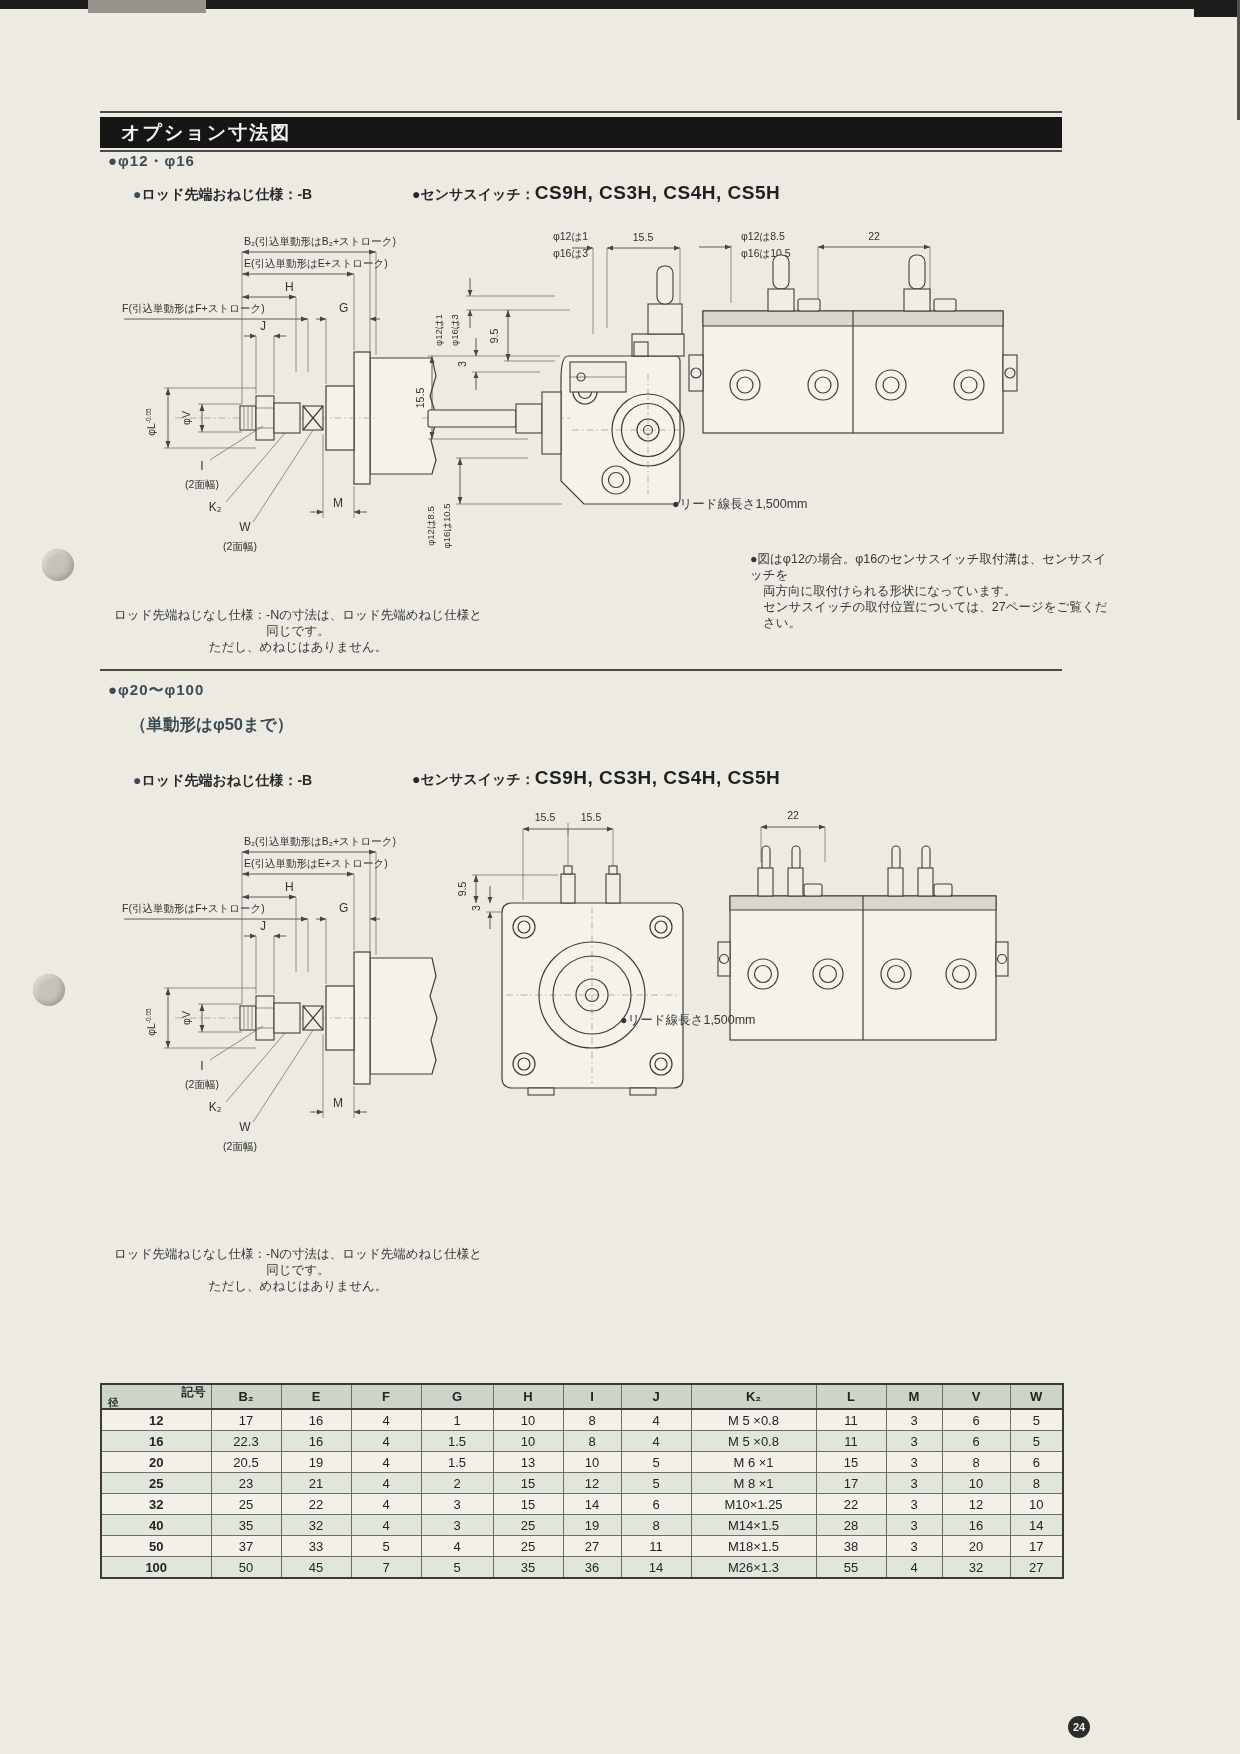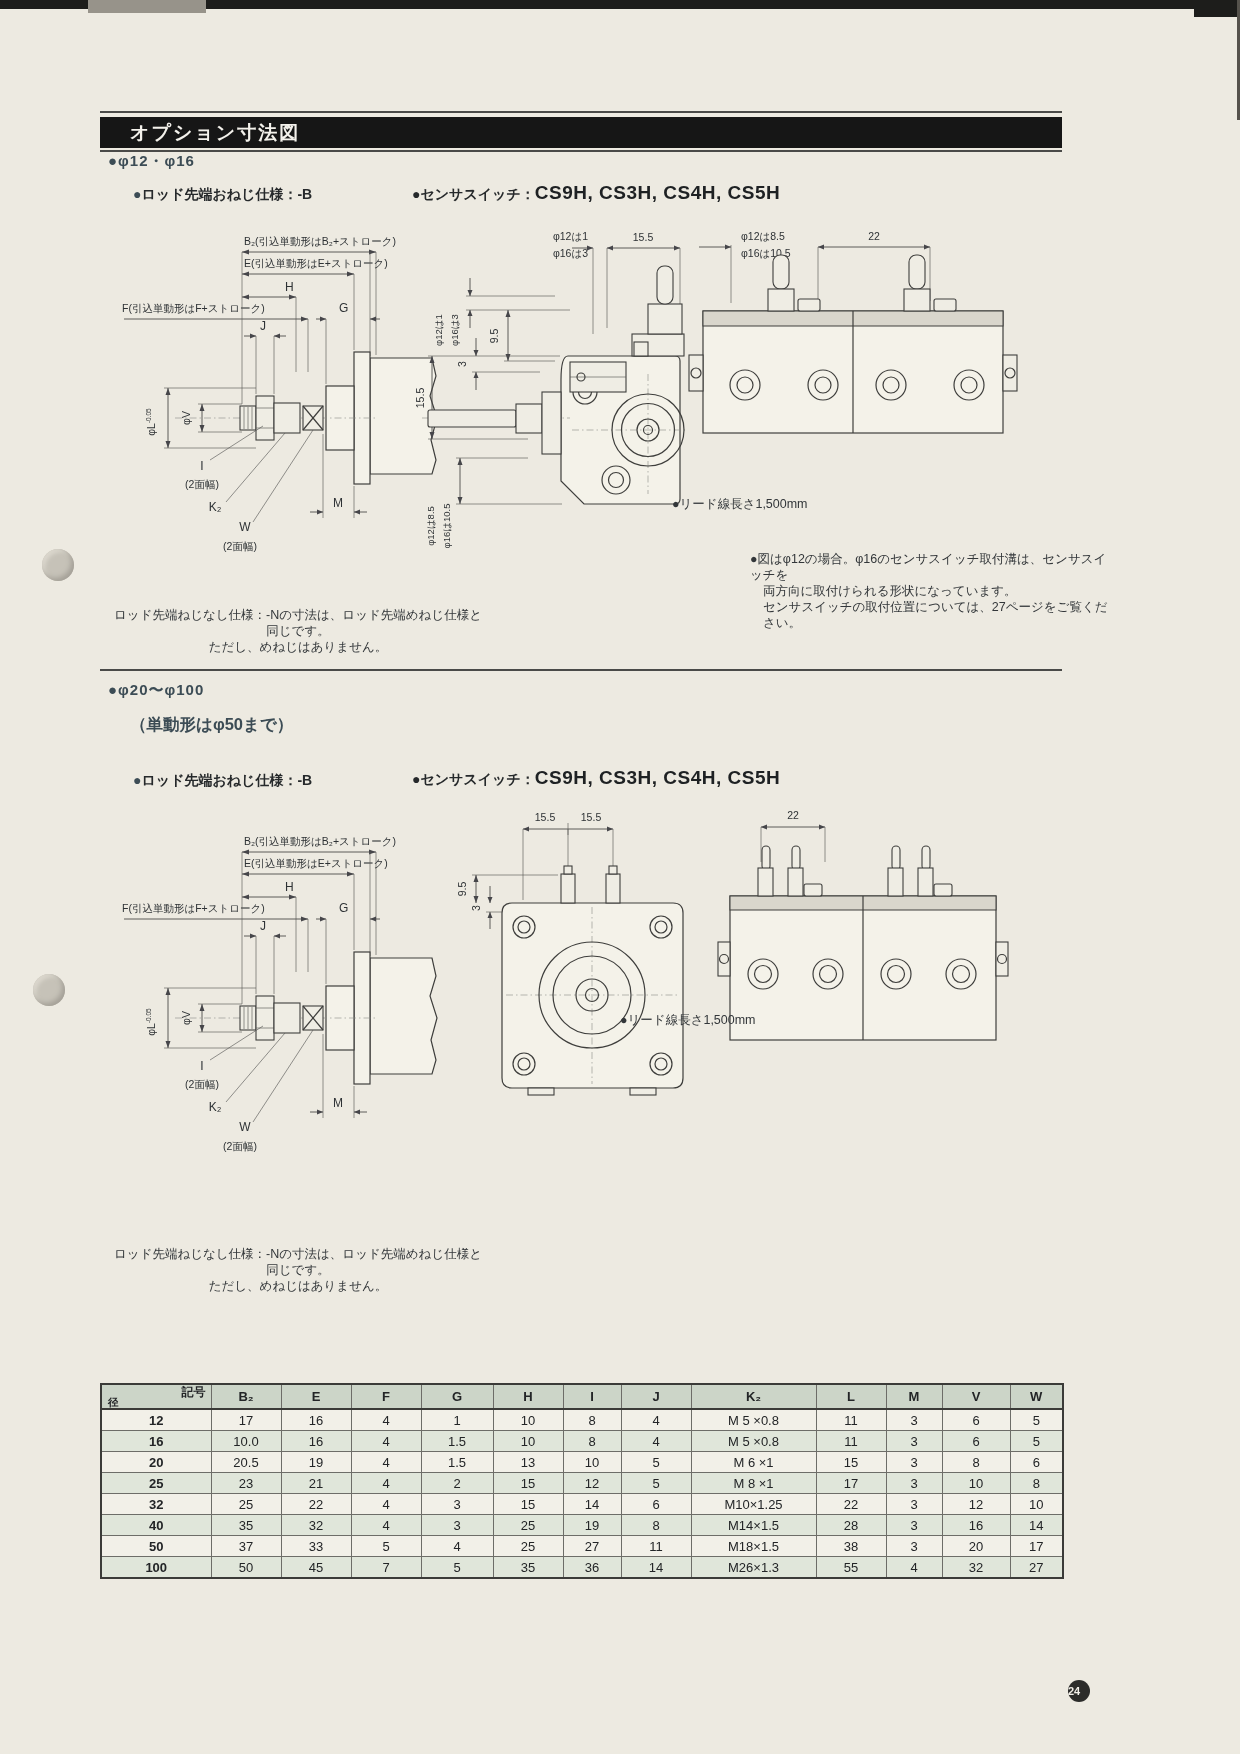--- a/index.html
+++ b/index.html
@@ -11,21 +11,21 @@
   .scan-top{left:0;top:0;width:1240px;height:9px;background:#1d1d1b;}
   .scan-tab{left:88px;top:0;width:118px;height:13px;background:#97938a;}
   .scan-corner{right:0;top:0;width:46px;height:17px;background:#1d1d1b;}
   .scan-right{right:0;top:0;width:3px;height:120px;background:#55524c;}
   .punch{width:32px;height:32px;border-radius:50%;background:#c6c2b8;
          box-shadow:inset -3px -3px 5px #a5a198, inset 3px 3px 4px #dcd8ce;}
 
   
   .rule{left:100px;width:962px;height:2px;background:#4a4a48;}
   .titlebar{left:100px;top:117px;width:962px;height:31px;background:var(--bar-bg,#161616);
-            color:#f4f2ec;font-size:19px;font-weight:bold;line-height:31px;padding-left:30px;
+            color:#f4f2ec;font-size:19px;font-weight:bold;line-height:31px;padding-left:21px;
             box-sizing:border-box;letter-spacing:2px;}
 
   .sec-title{font-size:15px;font-weight:bold;color:var(--accent,#3c4c55);letter-spacing:1px;}
   .sec-sub{font-size:16.5px;font-weight:bold;color:var(--accent,#3c4c55);}
   .spec{font-size:14px;font-weight:bold;color:#26292b;}
   .spec .bullet{color:var(--accent,#3c4c55);}
   .sensor-models{font-size:19px;font-weight:bold;letter-spacing:0.5px;color:#1e2123;}
 
   .note{font-size:12.5px;line-height:16px;color:#33373a;}
   .note-center{text-align:center;}
@@ -55,21 +55,21 @@
             height:23px;border-bottom:2px solid #3b3b38;}
   table.dim tr.shaded td{background:var(--table-row-shade,#e0e6da);}
   td.dia{font-weight:600;}
   .diag{position:relative;background:
      linear-gradient(to bottom right,rgba(0,0,0,0) 49.3%,#55554f 49.3%,#55554f 50.7%,rgba(0,0,0,0) 50.7%),
      var(--table-header-bg,#ccd5c8);}
   .diag .c-top{position:absolute;top:1px;right:5px;font-size:12px;font-weight:600;}
   .diag .c-bot{position:absolute;bottom:1px;left:6px;font-size:10.5px;font-weight:600;}
 
   .page-dot{width:22px;height:22px;border-radius:50%;background:#2c2c2a;color:#f2efe8;
-            font-size:11px;font-weight:bold;line-height:22px;}
+            font-size:11px;font-weight:bold;text-align:center;line-height:22px;margin-top:36px;}
 </style>
 </head>
 <body>
 
 <div class="page" style="--accent: #3c4c55; --bar-bg: #161616; --table-header-bg: #ccd5c8; --table-row-shade: #e0e6da;">
 
   <div class="abs scan-top"></div>
   <div class="abs scan-tab"></div>
   <div class="abs scan-corner"></div>
   <div class="abs scan-right"></div>
@@ -550,21 +550,21 @@
             <td>8</td>
             <td>4</td>
             <td>M 5 ×0.8</td>
             <td>11</td>
             <td>3</td>
             <td>6</td>
             <td>5</td>
           </tr>
           <tr class="shaded">
             <td class="dia">16</td>
-            <td>10.0</td>
+            <td>22.3</td>
             <td>16</td>
             <td>4</td>
             <td>1.5</td>
             <td>10</td>
             <td>8</td>
             <td>4</td>
             <td>M 5 ×0.8</td>
             <td>11</td>
             <td>3</td>
             <td>6</td>

